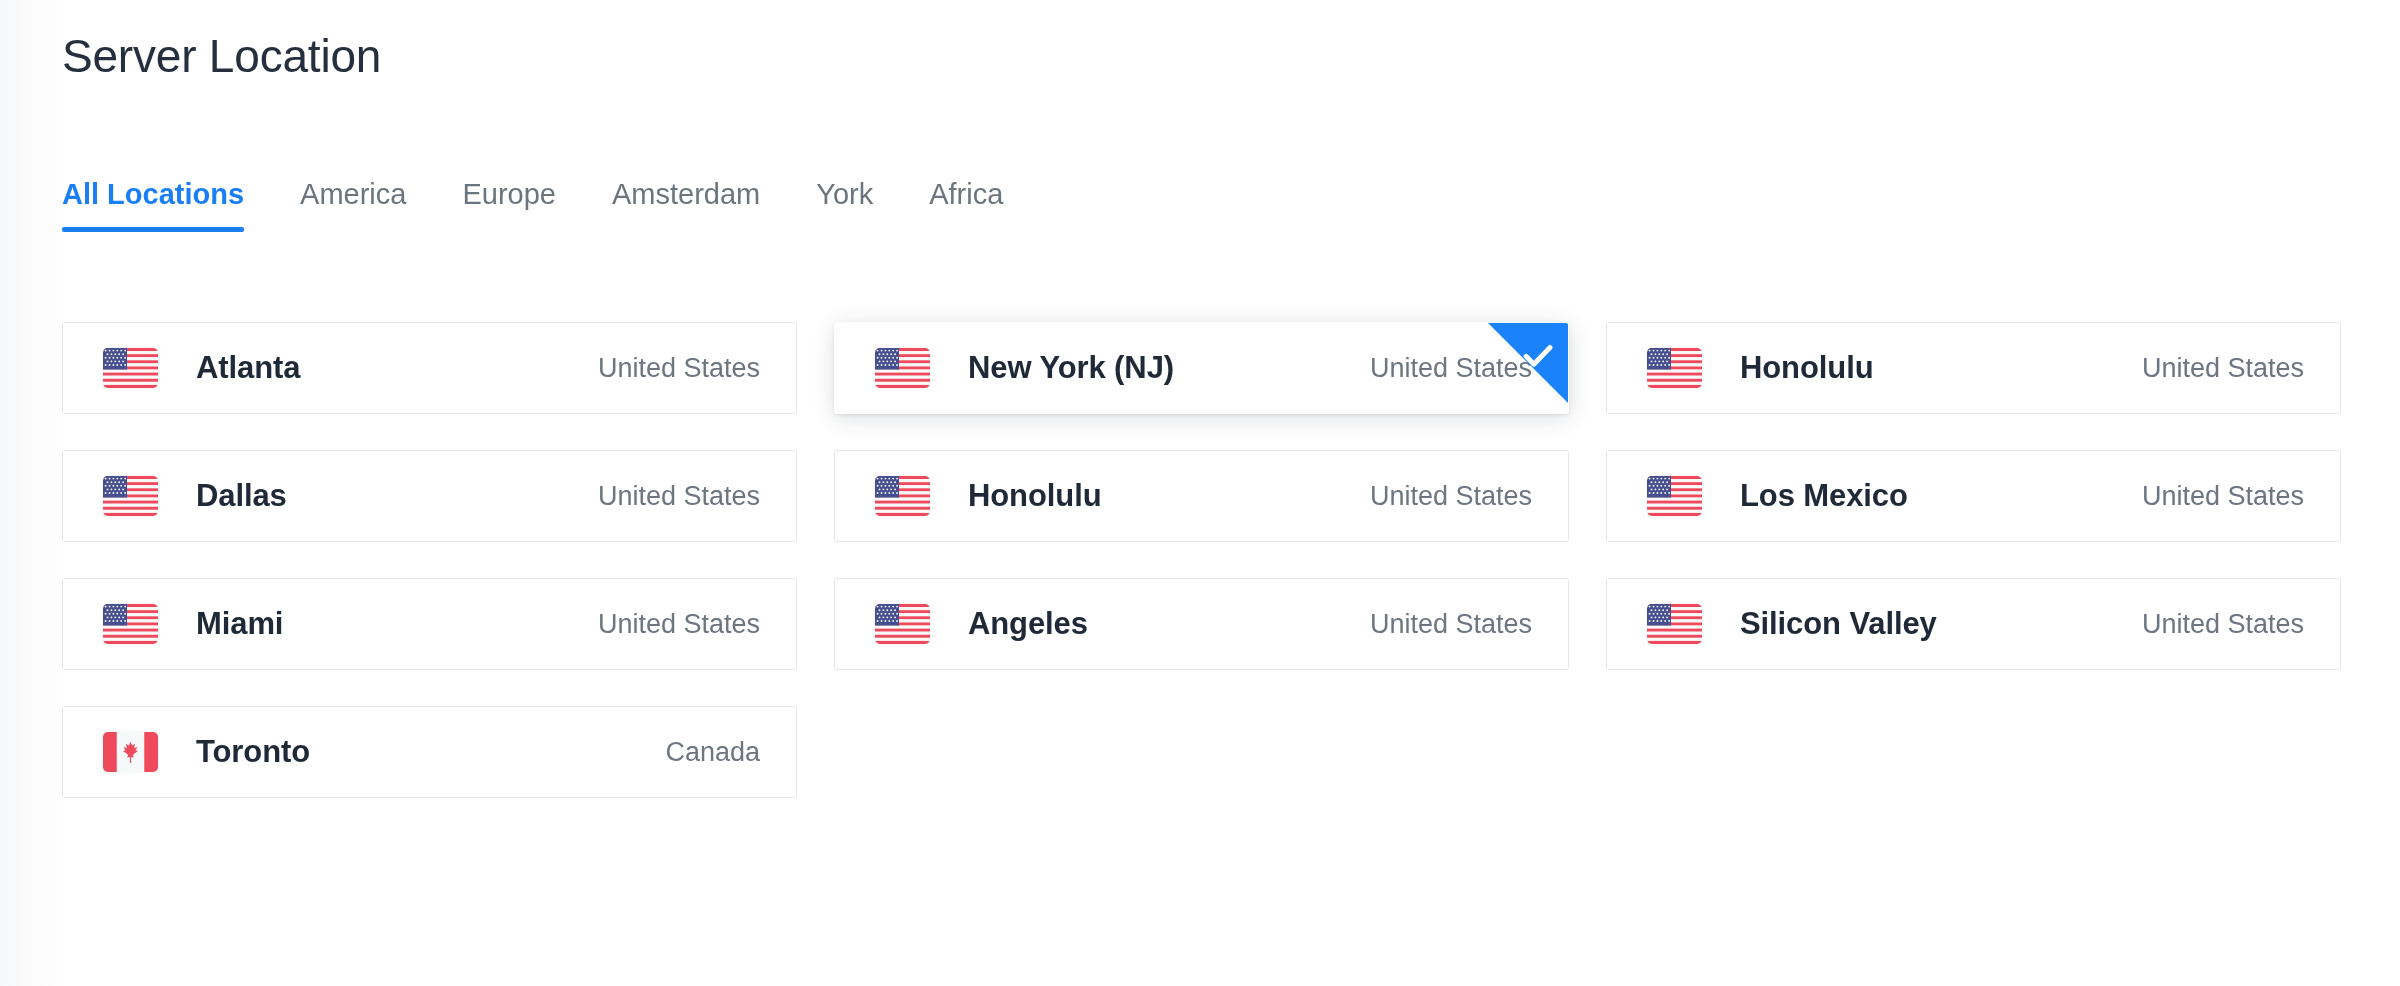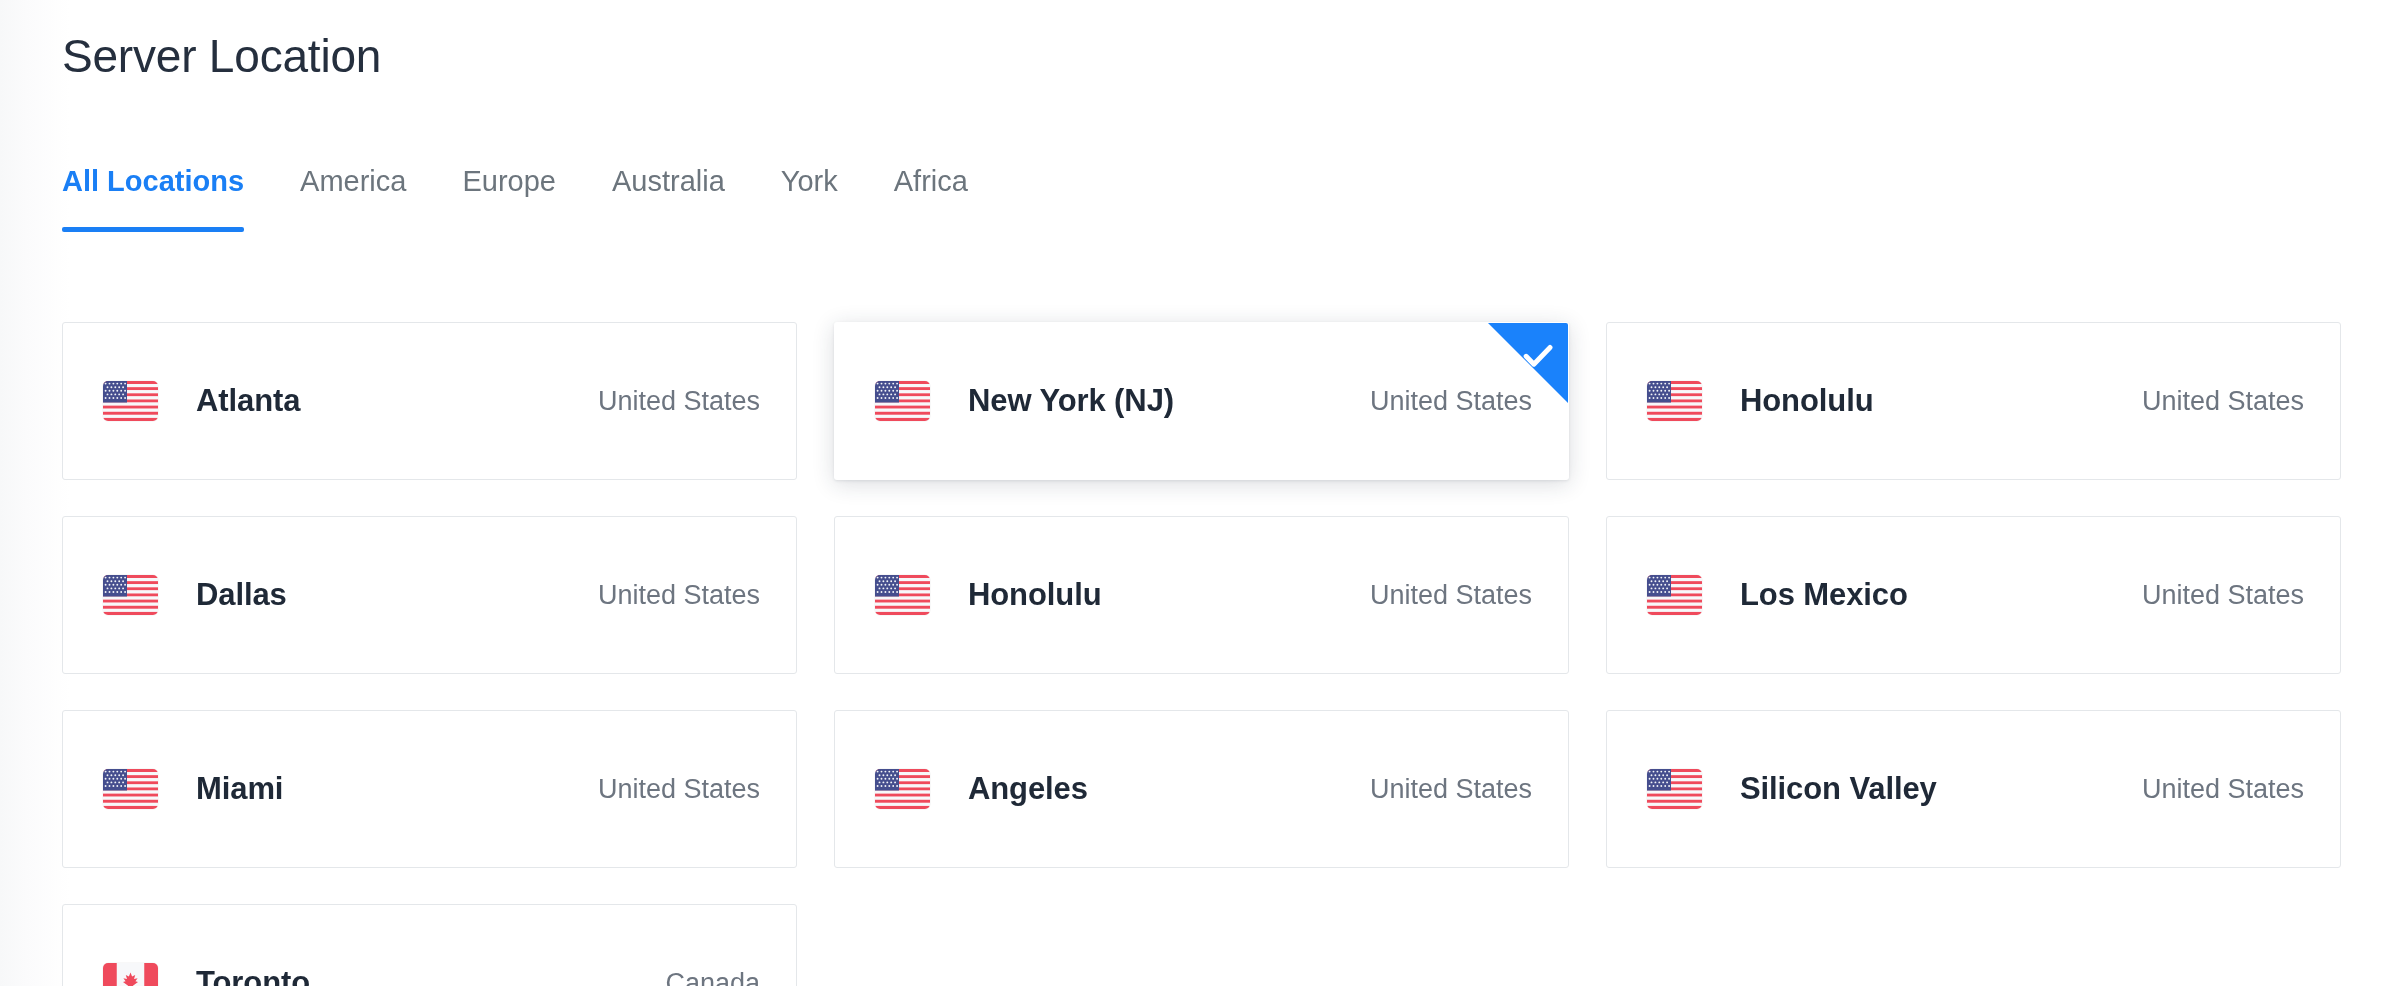--- a/index.html
+++ b/index.html
@@ -50,21 +50,21 @@
     gap: 0;
     height: 62px;
   }
 
   .tab {
     position: relative;
     font-size: 29px;
     line-height: 34px;
     color: #6c757d;
     font-weight: 400;
-    padding: 0 28px 34px 28px;
+    padding: 0 28px 21px 28px;
     white-space: nowrap;
     cursor: pointer;
     background: transparent;
     border: none;
     font-family: inherit;
   }
 
   .tab:first-child { padding-left: 0; }
 
   .tab.is-active {
@@ -90,21 +90,21 @@
     top: 322px;
     width: 2278px;
     display: grid;
     grid-template-columns: repeat(3, 735px);
     column-gap: 37px;
     row-gap: 36px;
   }
 
   .location-card {
     position: relative;
-    height: 158px;
+    height: 92px;
     background: #ffffff;
     border: 1px solid #e4e7ea;
     border-radius: 3px;
     display: flex;
     align-items: center;
     padding: 0 36px 0 40px;
     cursor: pointer;
     overflow: hidden;
   }
 
@@ -179,21 +179,21 @@
 <body>
 
 <div class="page">
 
   <h1 class="page-title">Server Location</h1>
 
   <nav class="tabs" id="tabs">
       <button class="tab is-active">All Locations</button>
       <button class="tab">America</button>
       <button class="tab">Europe</button>
-      <button class="tab">Australia</button>
+      <button class="tab">Amsterdam</button>
       <button class="tab">York</button>
       <button class="tab">Africa</button>
     </nav>
 
   <div class="grid" id="grid">
       <div class="location-card">
         <span class="flag">
           <svg viewBox="0 0 55 40" xmlns="http://www.w3.org/2000/svg">
             <rect x="0" y="0" width="55" height="3.076923076923077" fill="#ef4a5c"></rect>
             <rect x="0" y="3.076923076923077" width="55" height="3.076923076923077" fill="#f7f8fa"></rect>

